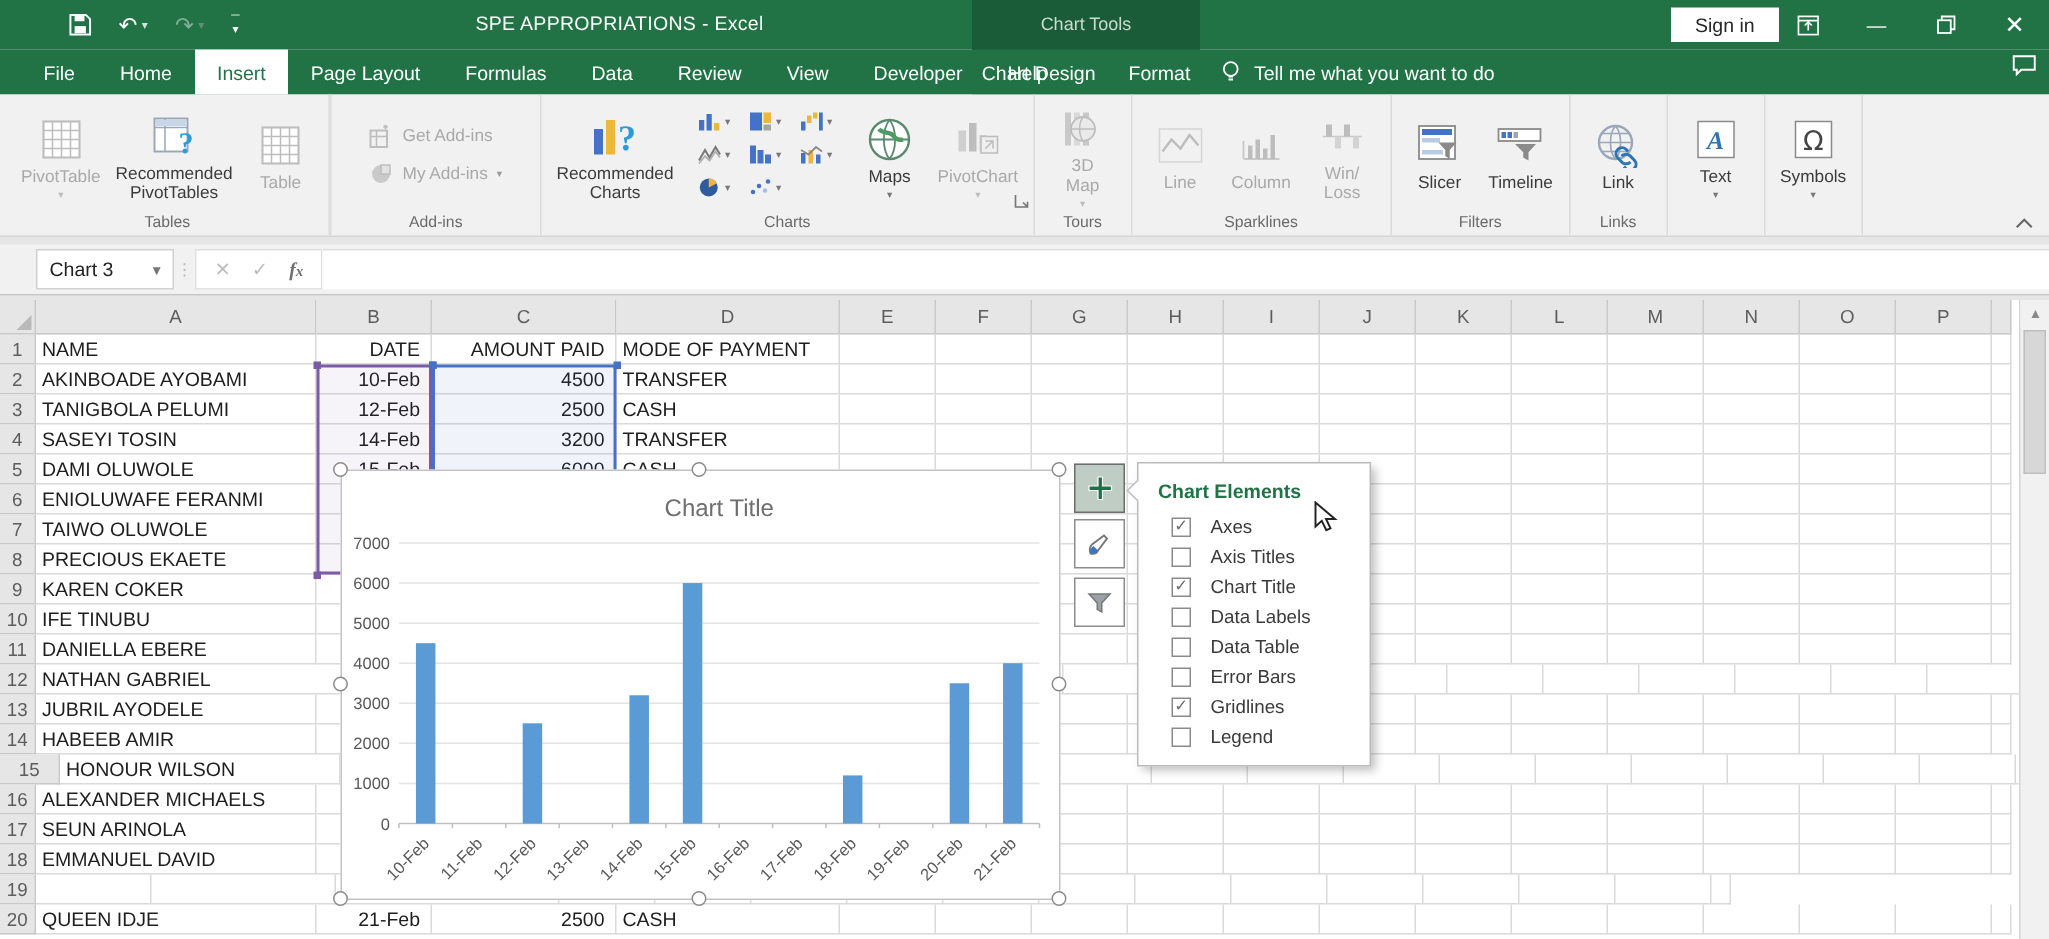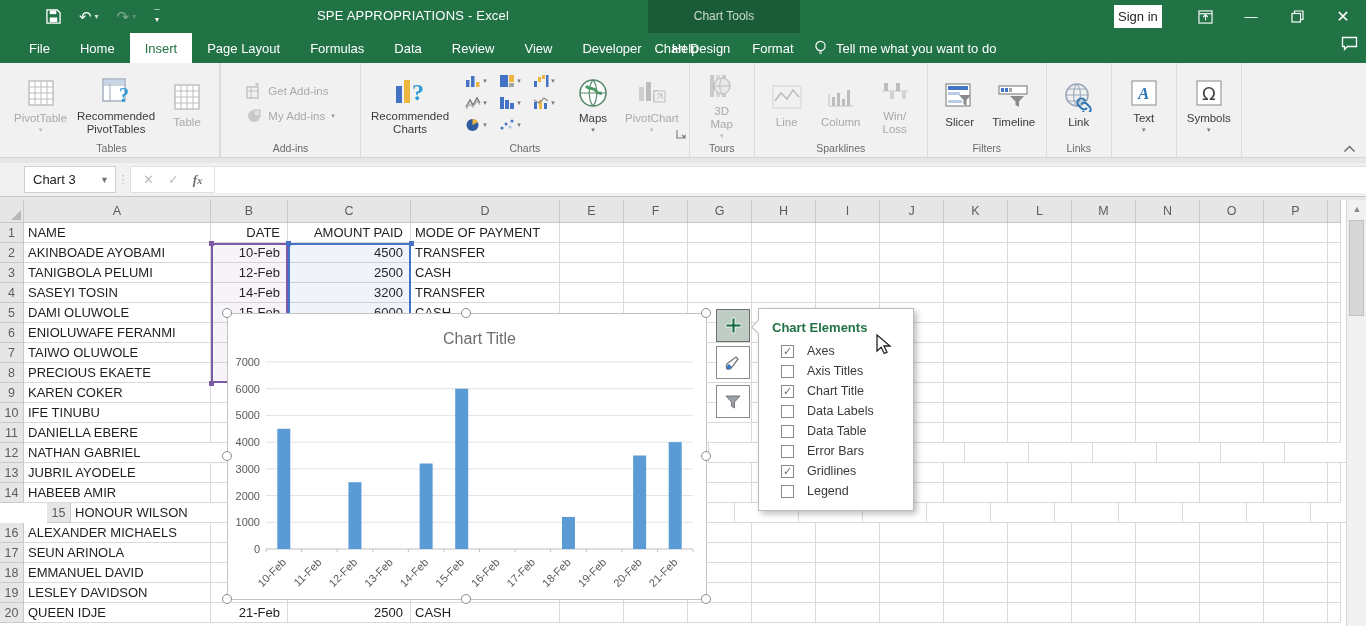--- a/index.html
+++ b/index.html
@@ -11,21 +11,21 @@
   }
   
   .titlebar { position:absolute; left:0; top:0; width:1366px; height:33px; background:#217346; color:#fff; }
   .qat { position:absolute; left:46px; top:0; height:33px; display:flex; align-items:center; gap:18px; }
   .qat .qbtn { display:flex; align-items:center; color:#fff; font-size:15px; }
   .qat .dis { color:#7fae96; }
   .caret { font-size:8px; margin-left:3px; color:#cfe3d8; }
   .doc-title { position:absolute; left:317px; top:8px; font-size:13px; color:#fff; letter-spacing:.2px; }
   .ctx-block { position:absolute; left:648px; top:0; width:152px; height:63px; background:#1B5C38; }
   .ctx-label { position:absolute; left:0; top:9px; width:152px; text-align:center; font-size:12px; color:#c8dcd0; }
-  .signin { position:absolute; left:1114px; top:5px; height:23px; padding:0 4px; background:#fff; color:#262626;
+  .signin { position:absolute; left:1114px; top:5px; height:23px; padding:0 16px; background:#fff; color:#262626;
             font-size:13px; display:flex; align-items:center; }
   .winbtns { position:absolute; right:0; top:0; height:33px; display:flex; }
   .winbtn { width:46px; height:33px; display:flex; align-items:center; justify-content:center; color:#fff; font-size:13px; }
   
   .tabrow { position:absolute; left:0; top:33px; width:1366px; height:30px; background:#217346; display:flex; align-items:stretch; }
   .tabs { display:flex; margin-left:14px; }
   .tab { padding:0 15px; display:flex; align-items:center; color:#fff; font-size:13px; white-space:nowrap; }
   .tab.active { background:#fff; color:#217346; }
   .ctx-tabs { position:absolute; left:648px; top:33px; width:152px; height:30px; display:flex; justify-content:center;text-align:center; }
   .ctx-tabs .tab { padding:0 11px; }
@@ -793,21 +793,21 @@
         <div class="cell" style="width: 64px;"></div>
         <div class="cell" style="width: 64px;"></div>
         <div class="cell" style="width: 64px;"></div>
         <div class="cell" style="width: 64px;"></div>
         <div class="cell" style="width: 64px;"></div>
         <div class="cell" style="width: 64px;"></div>
         <div class="cell" style="width: 64px;"></div>
         <div class="cell" style="width: 13px;"></div>
       </div>
       <div class="gridrow">
-        <div class="rnum" style="width: 24px; height: 20px; margin-left: 47px;">15</div>
+        <div class="rnum" style="width: 40px; height: 20px;">15</div>
         <div class="cell" style="width: 187px;">HONOUR WILSON</div>
         <div class="cell r" style="width: 77px;"></div>
         <div class="cell r" style="width: 123px;"></div>
         <div class="cell" style="width: 149px;"></div>
         <div class="cell" style="width: 64px;"></div>
         <div class="cell" style="width: 64px;"></div>
         <div class="cell" style="width: 64px;"></div>
         <div class="cell" style="width: 64px;"></div>
         <div class="cell" style="width: 64px;"></div>
         <div class="cell" style="width: 64px;"></div>
@@ -874,21 +874,20 @@
         <div class="cell" style="width: 64px;"></div>
         <div class="cell" style="width: 64px;"></div>
         <div class="cell" style="width: 64px;"></div>
         <div class="cell" style="width: 64px;"></div>
         <div class="cell" style="width: 64px;"></div>
         <div class="cell" style="width: 64px;"></div>
         <div class="cell" style="width: 13px;"></div>
       </div>
       <div class="gridrow">
         <div class="rnum" style="width: 24px; height: 20px;">19</div>
-        <div class="cell" style="width: 187px;">LESLEY DAVIDSON</div>
         <div class="cell r" style="width: 77px;"></div>
         <div class="cell r" style="width: 123px;"></div>
         <div class="cell" style="width: 149px;"></div>
         <div class="cell" style="width: 64px;"></div>
         <div class="cell" style="width: 64px;"></div>
         <div class="cell" style="width: 64px;"></div>
         <div class="cell" style="width: 64px;"></div>
         <div class="cell" style="width: 64px;"></div>
         <div class="cell" style="width: 64px;"></div>
         <div class="cell" style="width: 64px;"></div>

